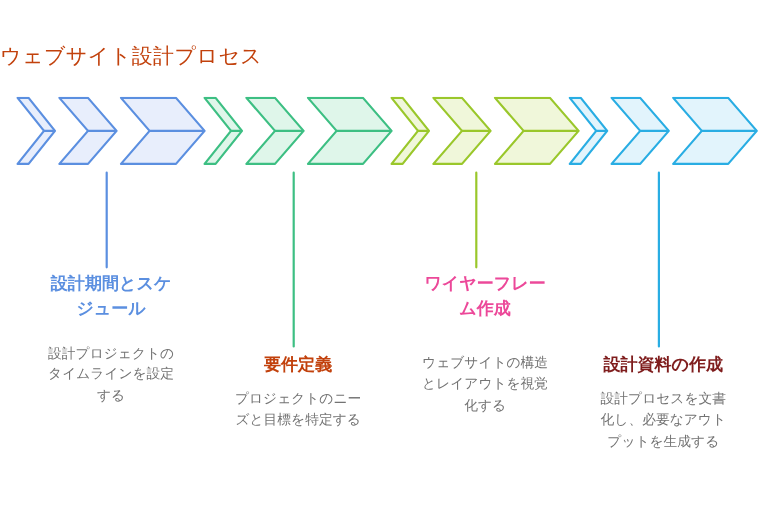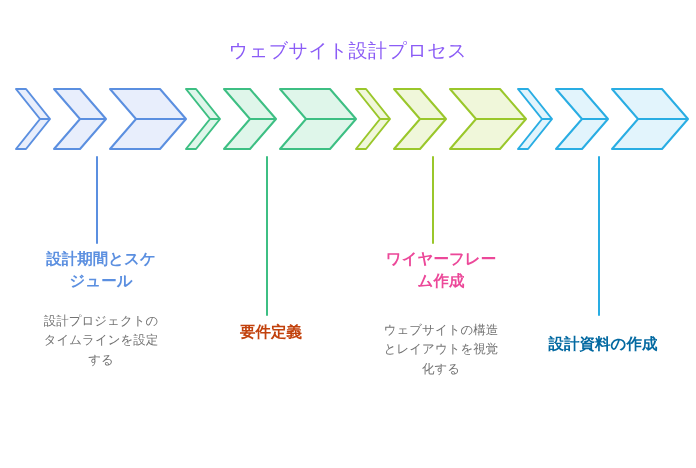--- a/index.html
+++ b/index.html
@@ -17,23 +17,23 @@
   #canvas {
     position: relative;
     width: 696px;
     height: 468px;
   }
   .title {
     position: absolute;
     left: 0;
     top: 38px;
     width: 696px;
-    text-align: center;
+    text-align: left;
     font-size: 19px;
-    color: #8b5cf6;
+    color: #c2410c;
     letter-spacing: 0.5px;
     white-space: nowrap;
   }
   .stage {
     position: absolute;
     top: 0;
     width: 174px;
     height: 468px;
     text-decoration: underline;
   }
@@ -103,20 +103,22 @@
             <path d="M 2 1 L 12 1 L 36 31 L 12 61 L 2 61 L 26 31 Z" fill="#dff6ea" stroke="#3dbf83" stroke-width="2" stroke-linejoin="round"></path>
             <line x1="26" y1="31" x2="35" y2="31" stroke="#3dbf83" stroke-width="2"></line>
             <path d="M 40 1 L 66 1 L 92 31 L 66 61 L 40 61 L 66 31 Z" fill="#dff6ea" stroke="#3dbf83" stroke-width="2" stroke-linejoin="round"></path>
             <line x1="66" y1="31" x2="91" y2="31" stroke="#3dbf83" stroke-width="2"></line>
             <path d="M 96 1 L 146 1 L 172 31 L 146 61 L 96 61 L 122 31 Z" fill="#dff6ea" stroke="#3dbf83" stroke-width="2" stroke-linejoin="round"></path>
             <line x1="122" y1="31" x2="171" y2="31" stroke="#3dbf83" stroke-width="2"></line>
           </svg>
         </div>
         <div class="connector" style="left: 82px; top: 156px; height: 160px; background: rgb(61, 191, 131);"></div>
         <div class="stage-title" style="top: 321px; color: #c2410c;">要件定義</div>
+        <div class="stage-desc" style="top: 353px;">プロジェクトのニー
+ズと目標を特定する</div>
       </div>
       <div class="stage" style="left: 354px;">
         <div class="chev-wrap">
           <svg width="174" height="62" viewBox="0 0 174 62" xmlns="http://www.w3.org/2000/svg">
             <path d="M 2 1 L 12 1 L 36 31 L 12 61 L 2 61 L 26 31 Z" fill="#f0f7da" stroke="#9ac72b" stroke-width="2" stroke-linejoin="round"></path>
             <line x1="26" y1="31" x2="35" y2="31" stroke="#9ac72b" stroke-width="2"></line>
             <path d="M 40 1 L 66 1 L 92 31 L 66 61 L 40 61 L 66 31 Z" fill="#f0f7da" stroke="#9ac72b" stroke-width="2" stroke-linejoin="round"></path>
             <line x1="66" y1="31" x2="91" y2="31" stroke="#9ac72b" stroke-width="2"></line>
             <path d="M 96 1 L 146 1 L 172 31 L 146 61 L 96 61 L 122 31 Z" fill="#f0f7da" stroke="#9ac72b" stroke-width="2" stroke-linejoin="round"></path>
             <line x1="122" y1="31" x2="171" y2="31" stroke="#9ac72b" stroke-width="2"></line>
@@ -134,17 +136,20 @@
           <svg width="174" height="62" viewBox="0 0 174 62" xmlns="http://www.w3.org/2000/svg">
             <path d="M 2 1 L 12 1 L 36 31 L 12 61 L 2 61 L 26 31 Z" fill="#e2f4fc" stroke="#29ade3" stroke-width="2" stroke-linejoin="round"></path>
             <line x1="26" y1="31" x2="35" y2="31" stroke="#29ade3" stroke-width="2"></line>
             <path d="M 40 1 L 66 1 L 92 31 L 66 61 L 40 61 L 66 31 Z" fill="#e2f4fc" stroke="#29ade3" stroke-width="2" stroke-linejoin="round"></path>
             <line x1="66" y1="31" x2="91" y2="31" stroke="#29ade3" stroke-width="2"></line>
             <path d="M 96 1 L 146 1 L 172 31 L 146 61 L 96 61 L 122 31 Z" fill="#e2f4fc" stroke="#29ade3" stroke-width="2" stroke-linejoin="round"></path>
             <line x1="122" y1="31" x2="171" y2="31" stroke="#29ade3" stroke-width="2"></line>
           </svg>
         </div>
         <div class="connector" style="left: 82px; top: 156px; height: 160px; background: rgb(41, 173, 227);"></div>
-        <div class="stage-title" style="top: 333px; color: #0369a1;">設計資料の作成</div>
+        <div class="stage-title" style="top: 321px; color: #7f1d1d;">設計資料の作成</div>
+        <div class="stage-desc" style="top: 353px;">設計プロセスを文書
+化し、必要なアウト
+プットを生成する</div>
       </div>
     </div>
 
 </div>
 
 </body></html>

